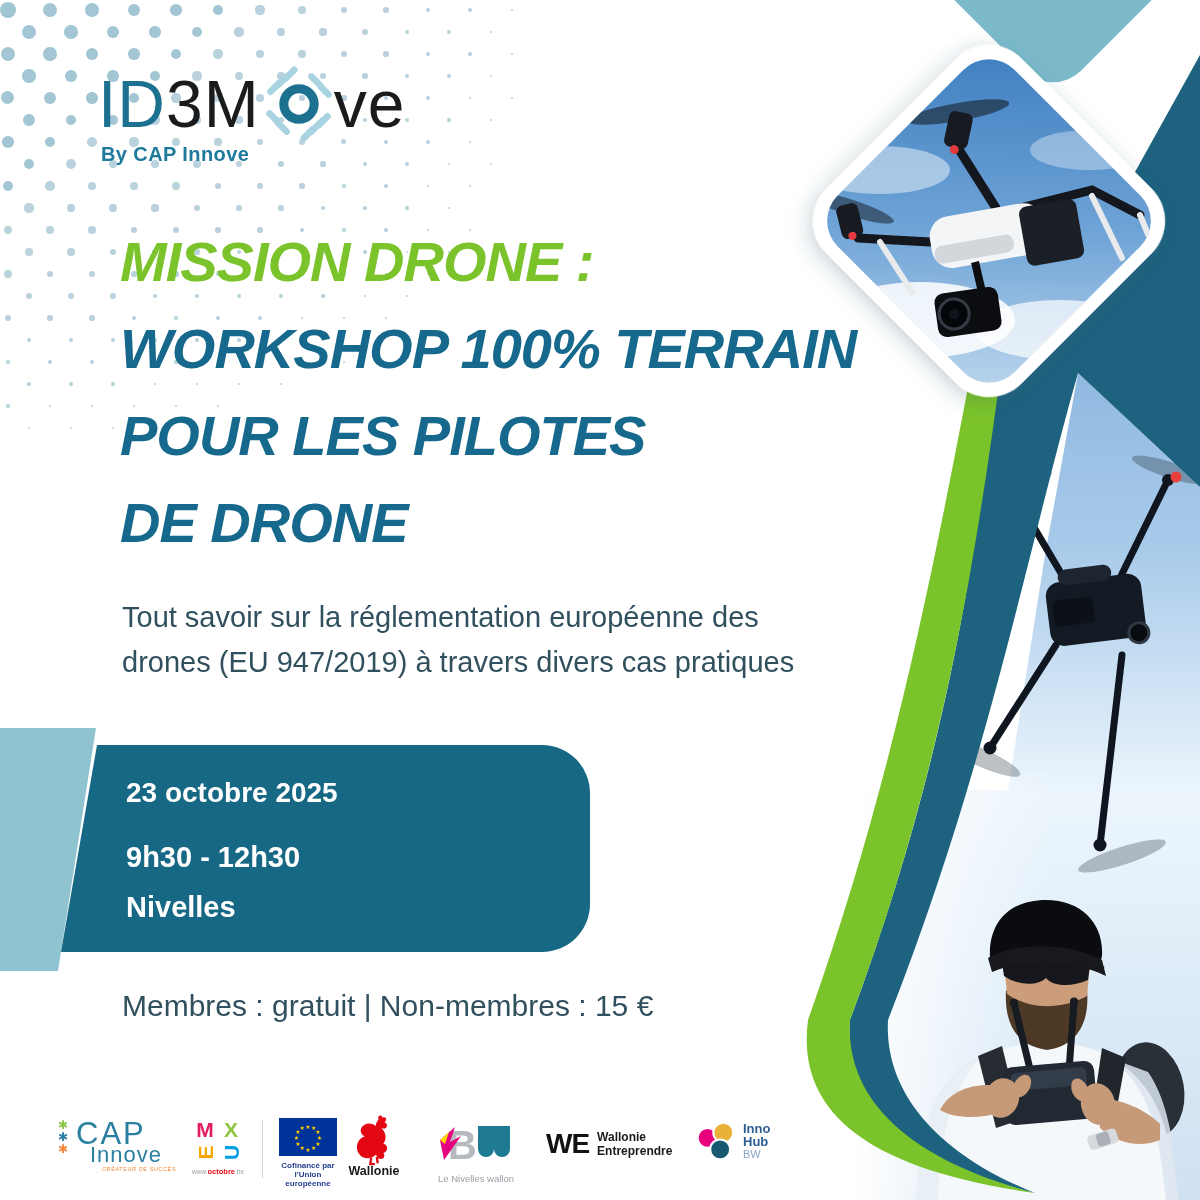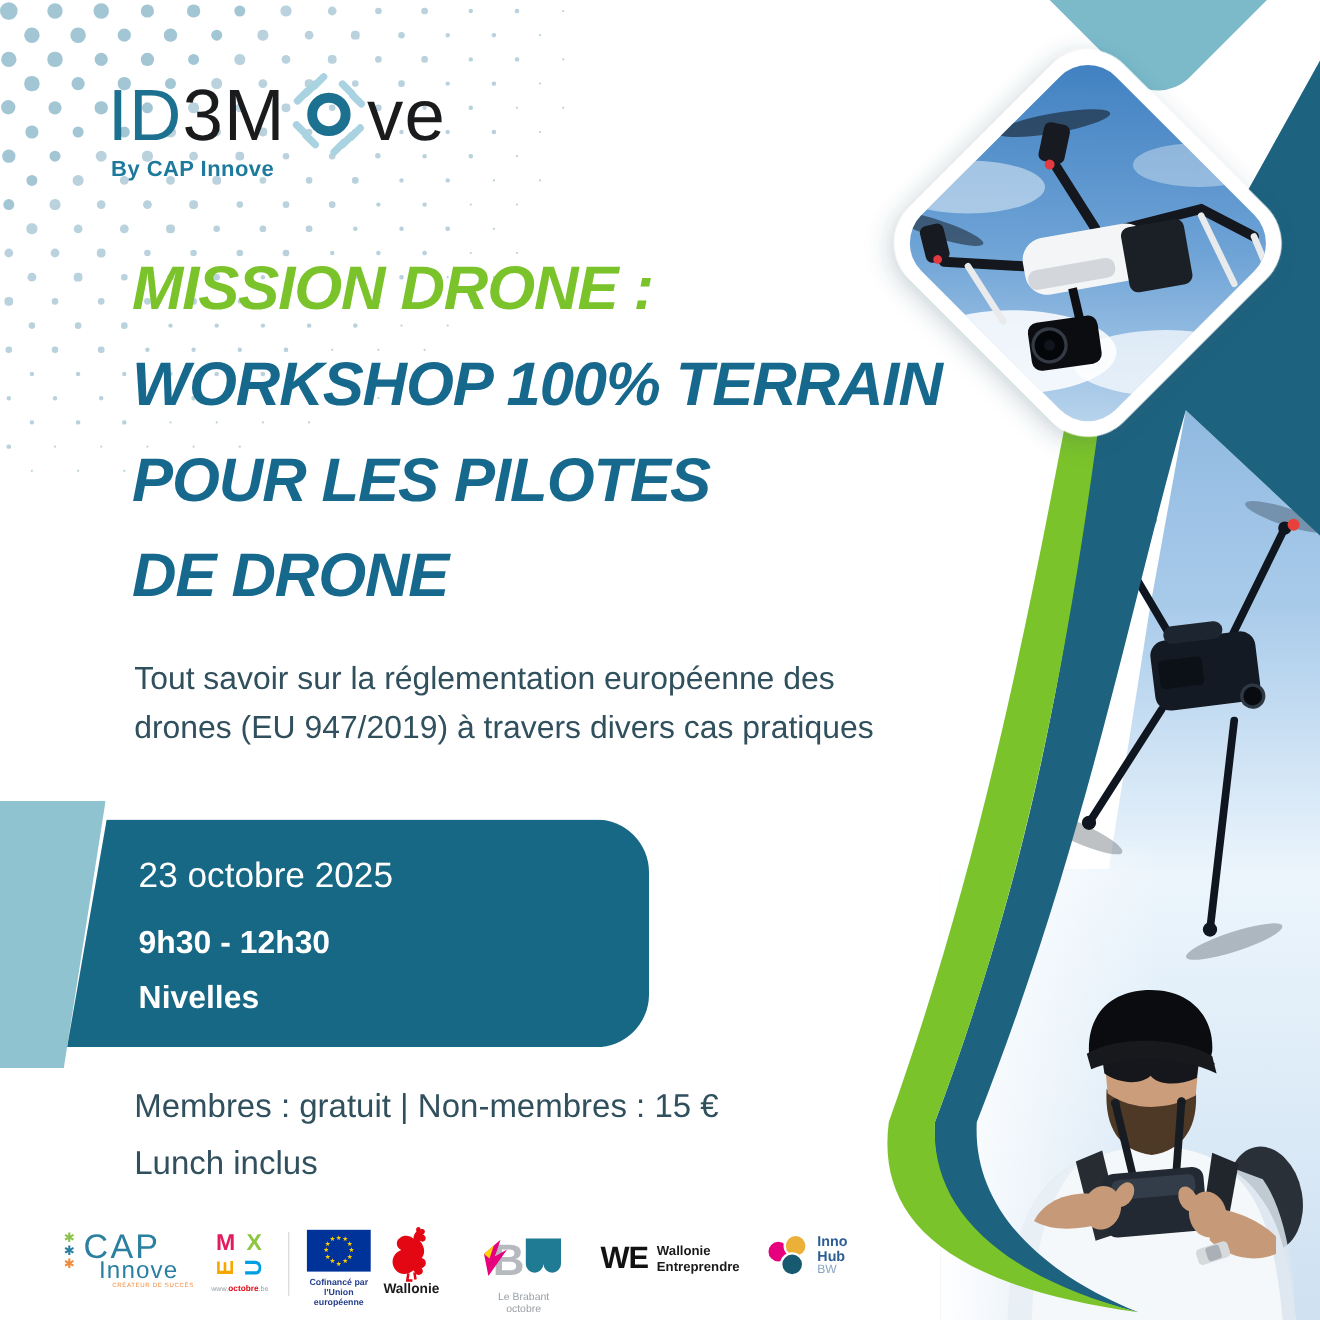--- a/index.html
+++ b/index.html
@@ -27,21 +27,21 @@
   
   .desc{position:absolute;left:122px;top:566px;z-index:5;width:700px;color:#31505e;
         font-size:29px;line-height:45px;font-weight:400;}
   
   .event-accent{position:absolute;left:0;top:728px;width:100px;height:243px;z-index:3;
         background:#8fc3cf;clip-path:polygon(0 0,96px 0,58px 100%,0 100%);}
   .event-box{position:absolute;left:0;top:745px;width:590px;height:207px;z-index:4;
         background:#176884;border-radius:0 48px 48px 0;
         clip-path:polygon(97px 0,100% 0,100% 100%,61px 100%);
         color:#fff;padding:0;box-sizing:border-box;}
-  .event-box .date{position:absolute;left:126px;top:32px;font-size:32px;font-weight:400;}
+  .event-box .date{position:absolute;left:126px;top:32px;font-size:28px;font-weight:700;}
   .event-box .time{position:absolute;left:126px;top:96px;font-size:29px;font-weight:700;}
   .event-box .loc{position:absolute;left:126px;top:146px;font-size:29px;font-weight:700;}
   
   .pricing{position:absolute;left:122px;top:980px;z-index:5;color:#31505e;font-size:30px;line-height:52px;}
   
   .partners{position:absolute;left:0;top:1108px;width:800px;height:92px;z-index:5;}
   .pt{position:absolute;}
   .cap{left:58px;top:8px;width:125px;}
   .cap .icons{position:absolute;left:0;top:4px;display:flex;flex-direction:column;gap:1px;line-height:11px;}
   .cap .icons span{font-size:12px;}
@@ -474,21 +474,20 @@
 
   <div class="event-accent"></div>
   <div class="event-box">
     <div class="date">23 octobre 2025</div>
     <div class="time">9h30 - 12h30</div>
     <div class="loc">Nivelles</div>
   </div>
 
   <div class="pricing">
     <div>Membres : gratuit | Non-membres : 15 €</div>
-    <div>Lunch inclus</div>
   </div>
 
   <div class="partners">
 
     <div class="pt cap">
       <span class="icons">
         <span class="c1">✱</span>
           <span class="c2">✱</span>
           <span class="c3">✱</span>
       </span>
@@ -538,21 +537,21 @@
       <div class="wl">Wallonie</div>
     </div>
 
     <div class="pt bw">
       <svg width="76" height="42" viewBox="0 0 76 42">
         <text x="10" y="35" font-size="40" font-weight="800" fill="#b6babf" font-family="Liberation Sans, sans-serif">B</text>
         <polygon points="2,16 17,3 12,18 23,12 6,36" fill="#e6007e"></polygon>
         <polygon points="2,16 11,8 7,20" fill="#ffd400"></polygon>
         <path d="M40 2 L72 2 L72 25 A8 8 0 0 1 56 25 A8 8 0 0 1 40 25 Z" fill="#1f7a93"></path>
       </svg>
-      <div class="lbl">Le Brabant octobre</div>
+      <div class="lbl">Le Nivelles wallon</div>
     </div>
 
     <div class="pt we">
       <span class="ac">WE</span>
       <span class="tx">
         <div>Wallonie</div>
         <div>Entreprendre</div>
       </span>
     </div>
 

